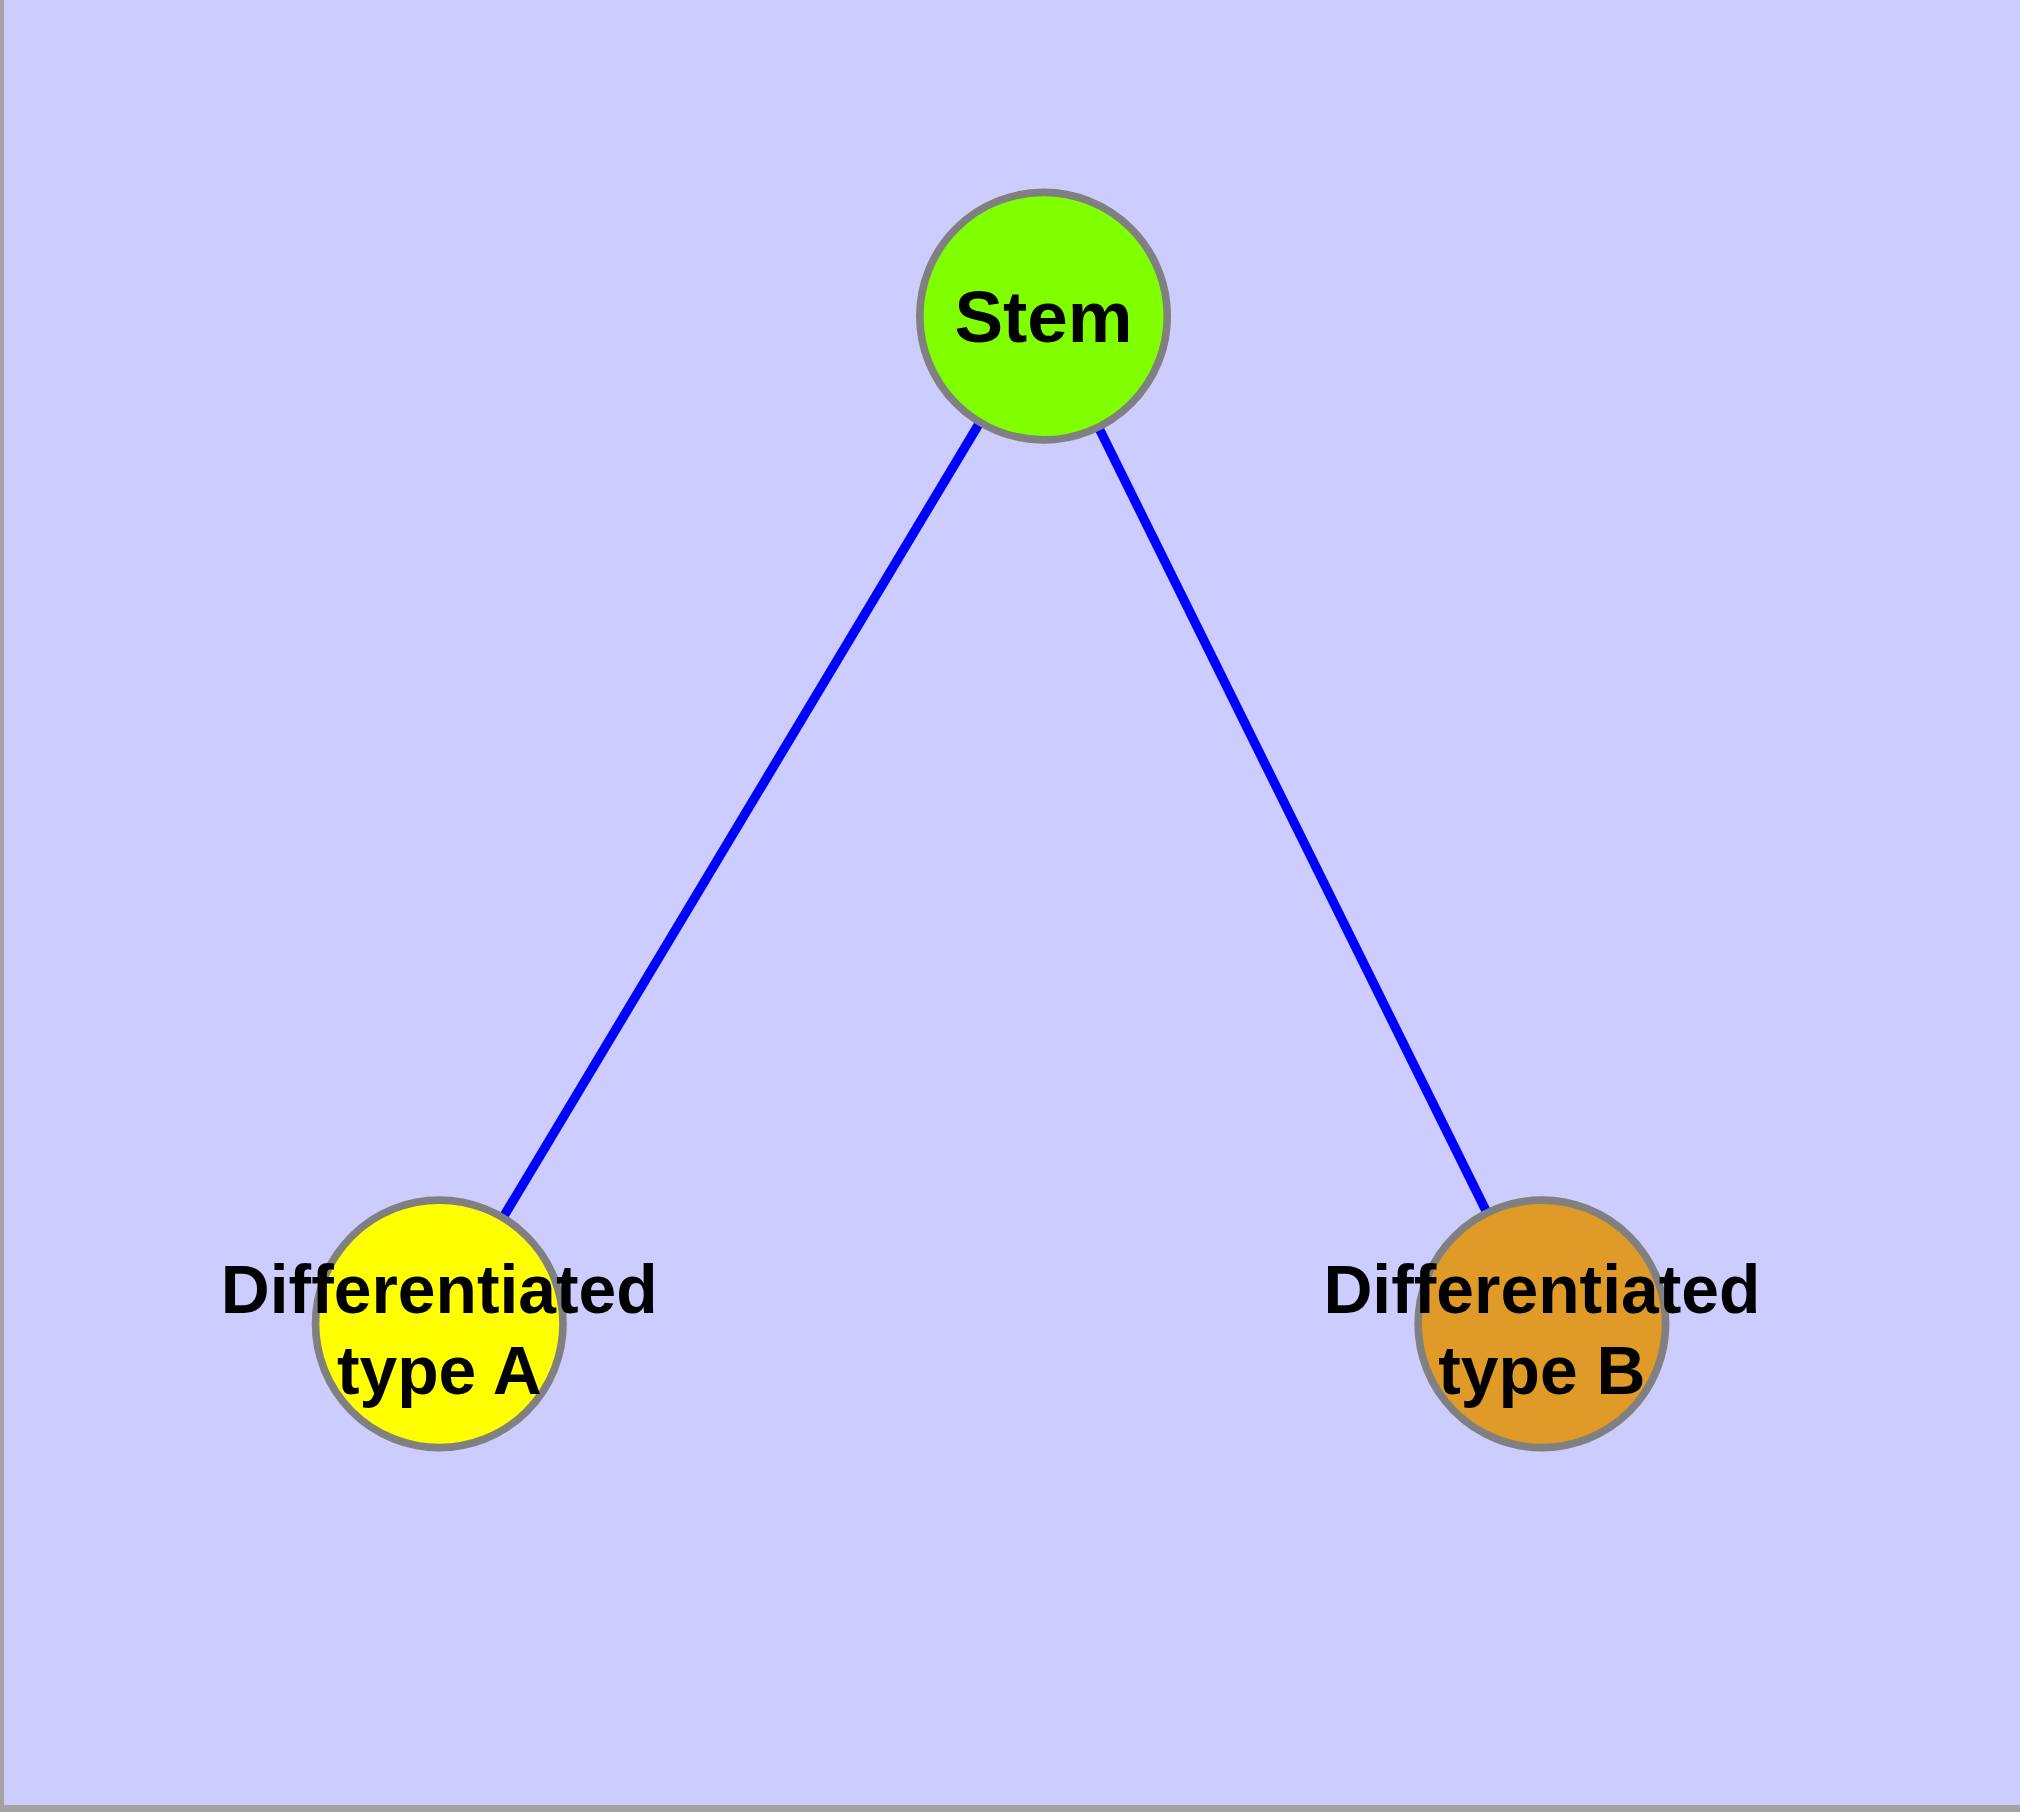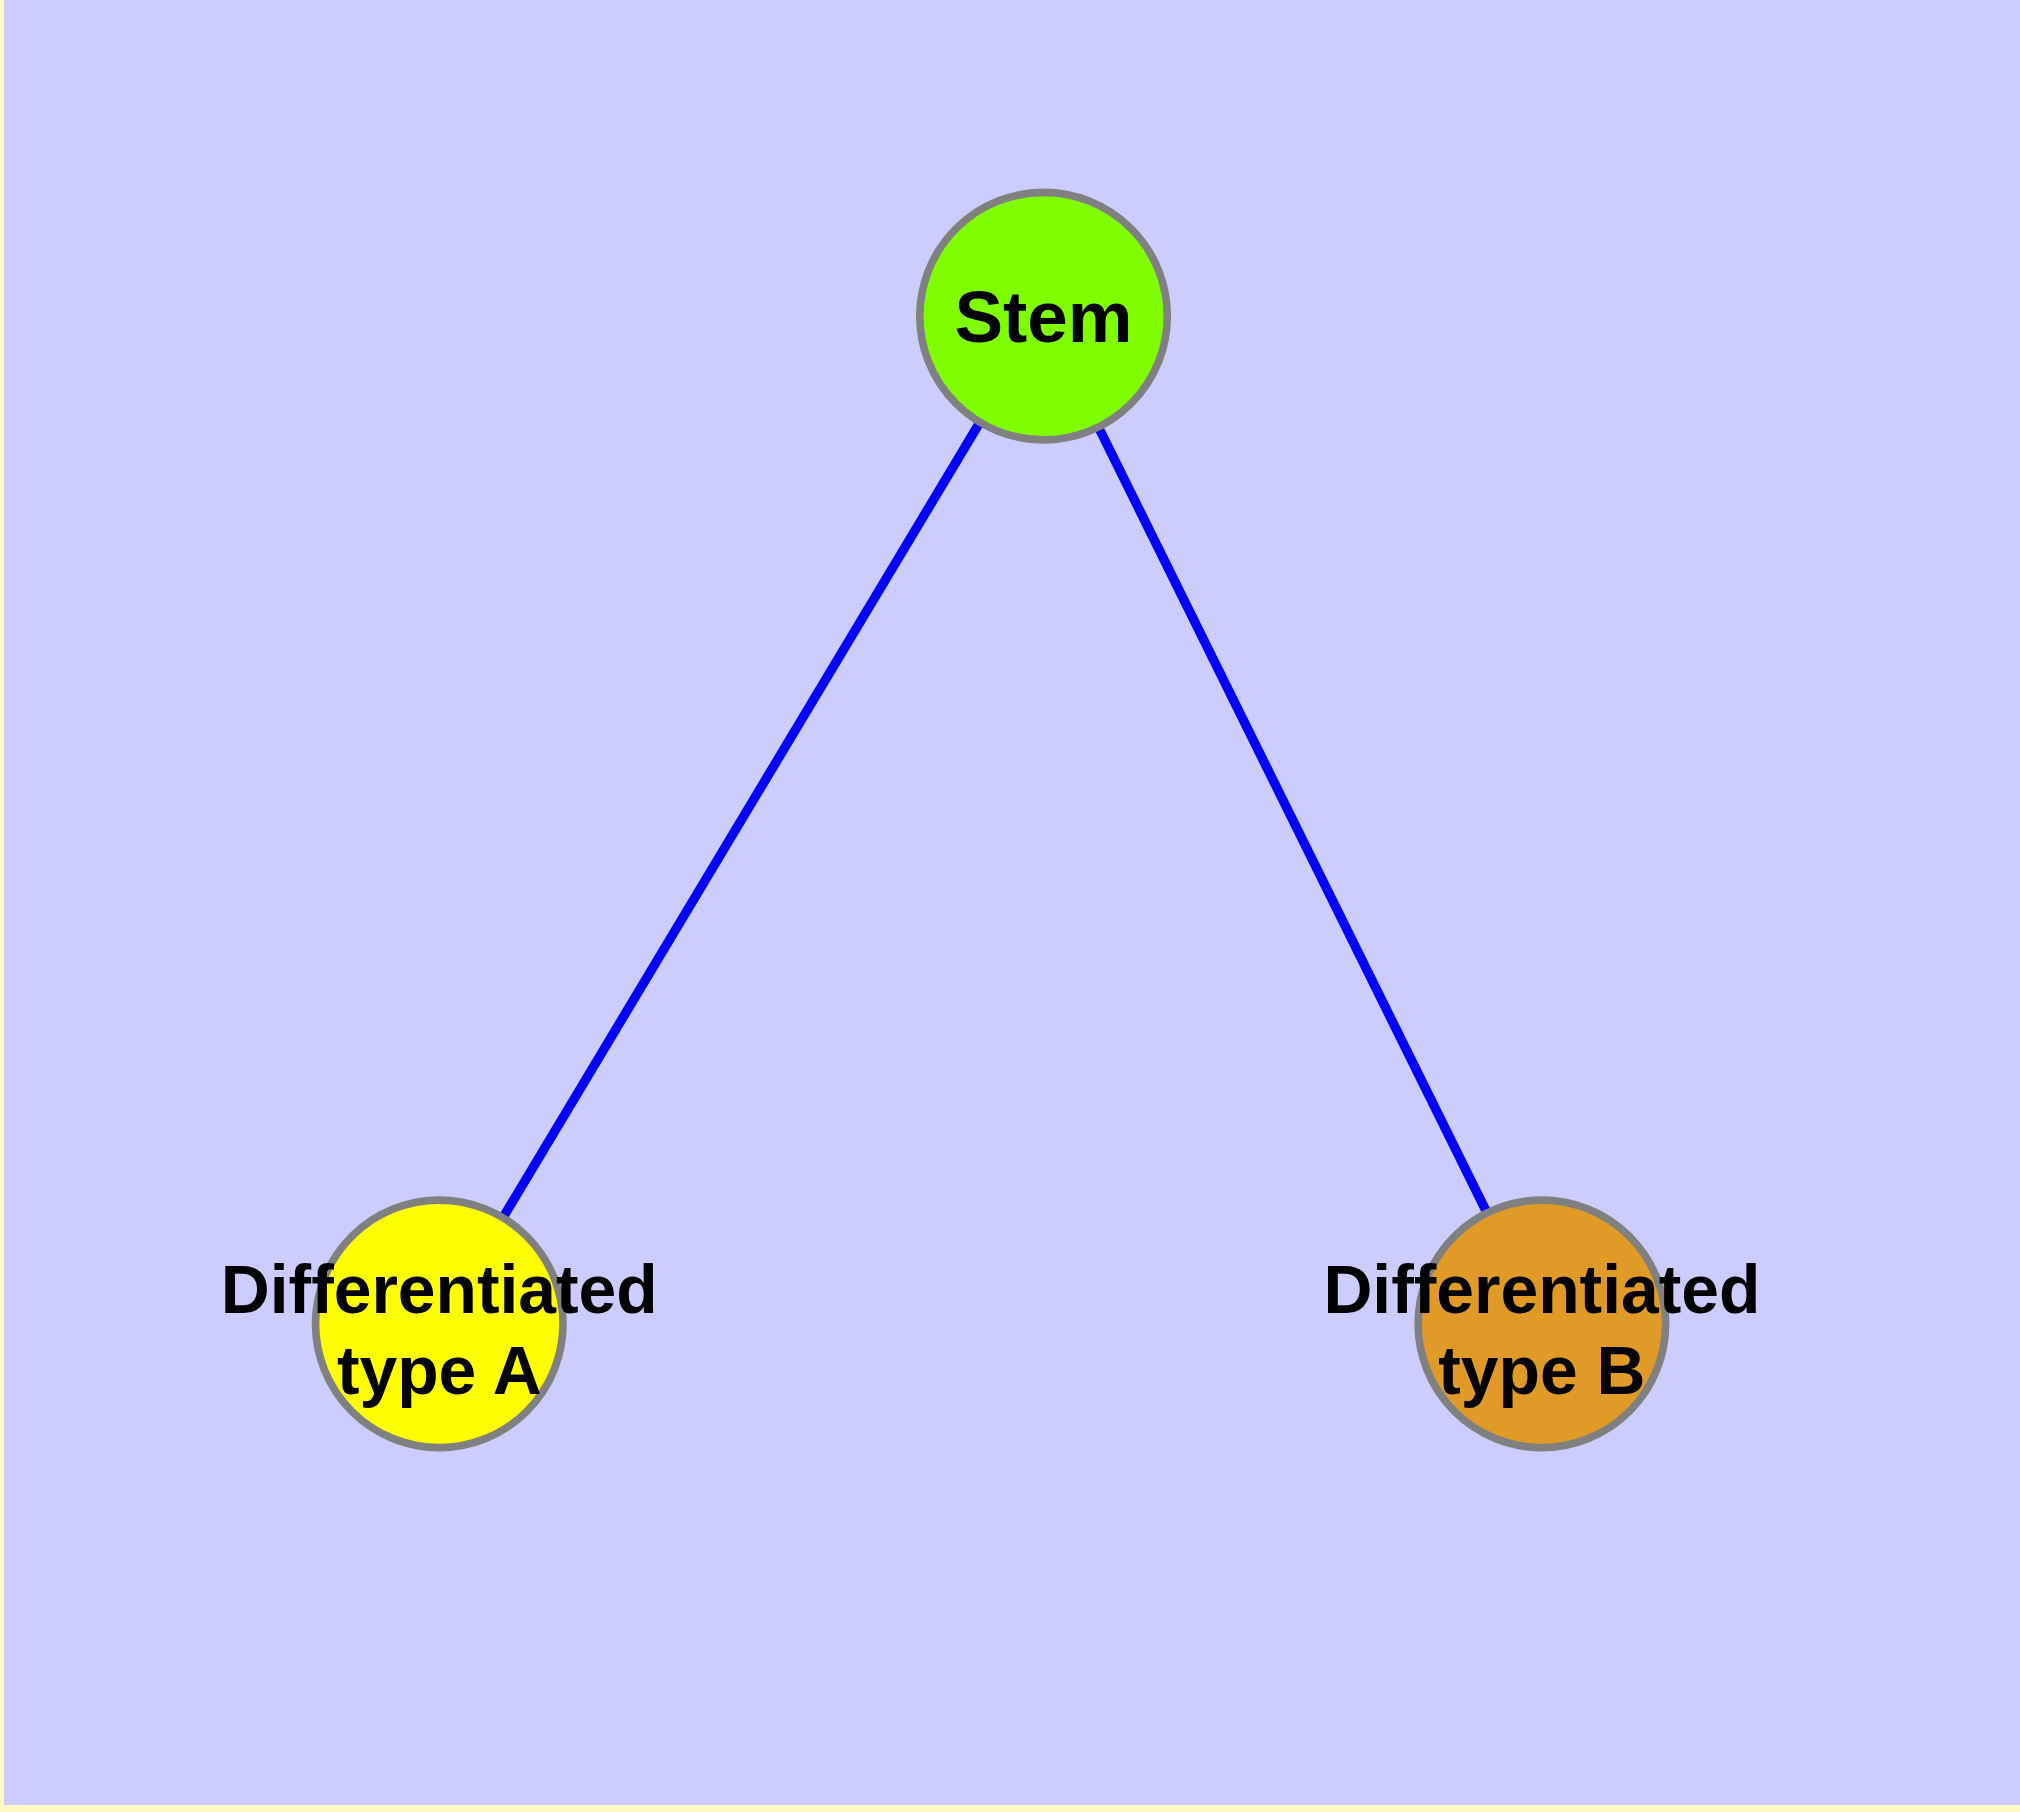--- a/index.html
+++ b/index.html
@@ -4,21 +4,21 @@
 <style>
   html, body {
     margin: 0;
     padding: 0;
     background: #ffffff;
   }
   #canvas {
     position: relative;
     width: 2021px;
     height: 1812px;
-    background: #fef9c3;
+    background: #a3a3a3;
     overflow: hidden;
     font-family: "Liberation Sans", sans-serif;
   }
   #plot-bg {
     position: absolute;
     left: 4.2px;
     top: 0px;
     width: 2016px;
     height: 1805px;
     background: #ccccff;

